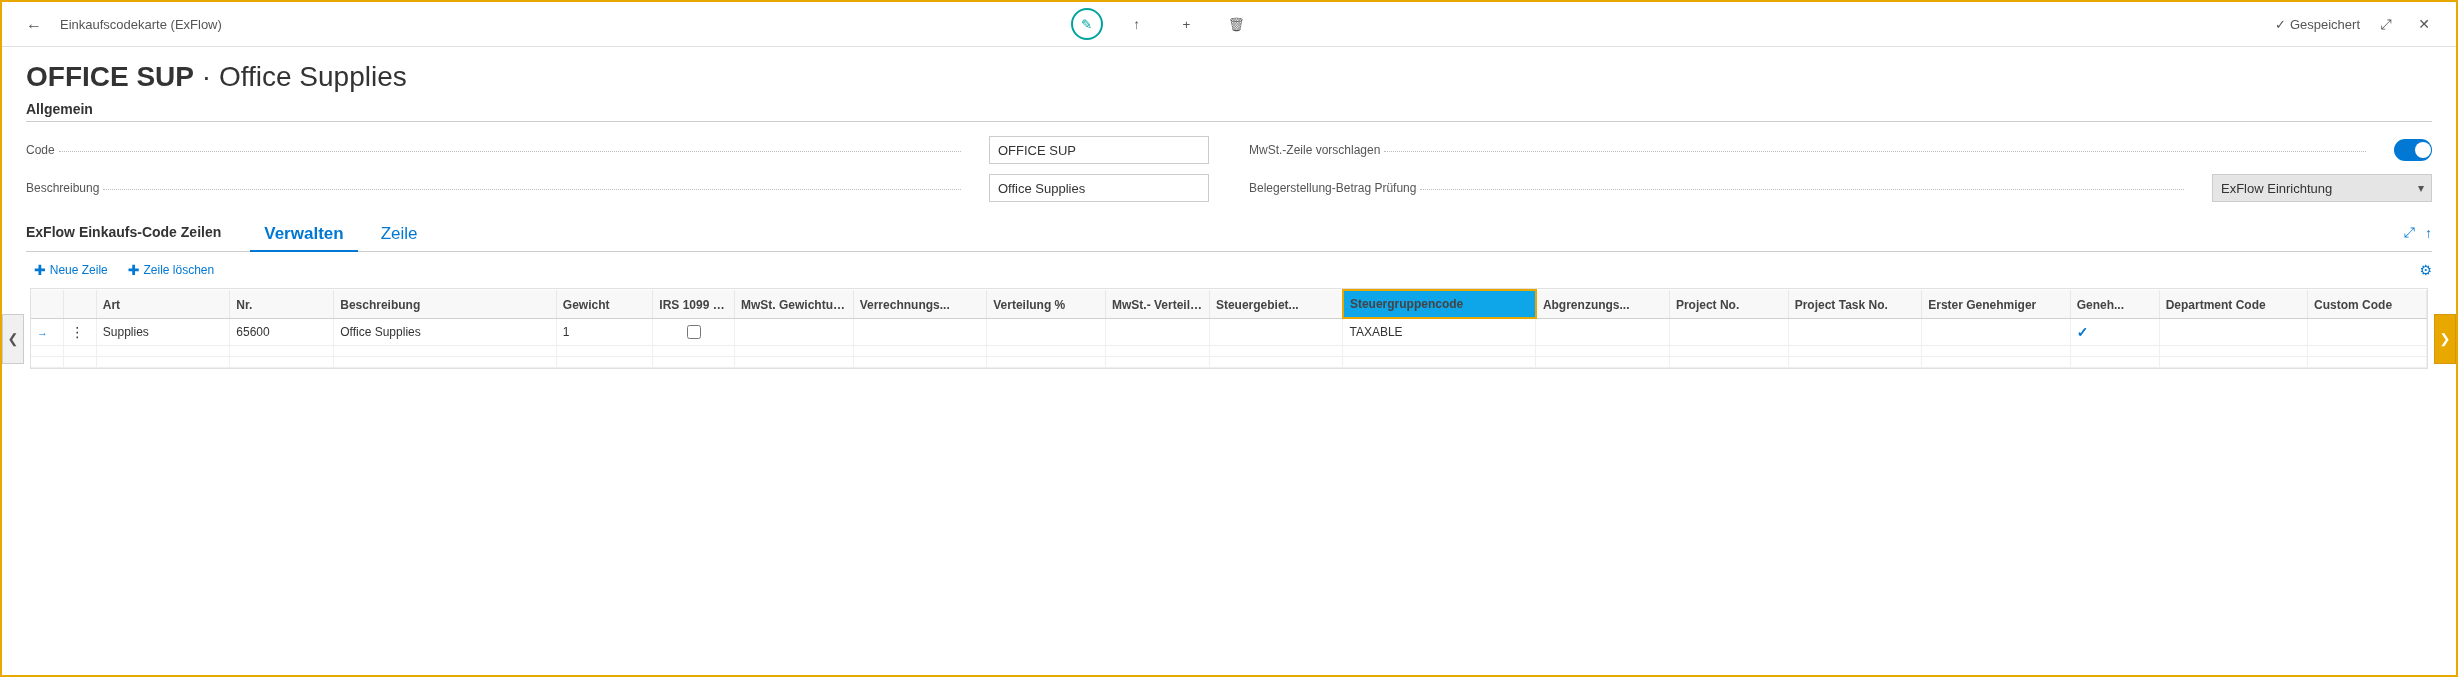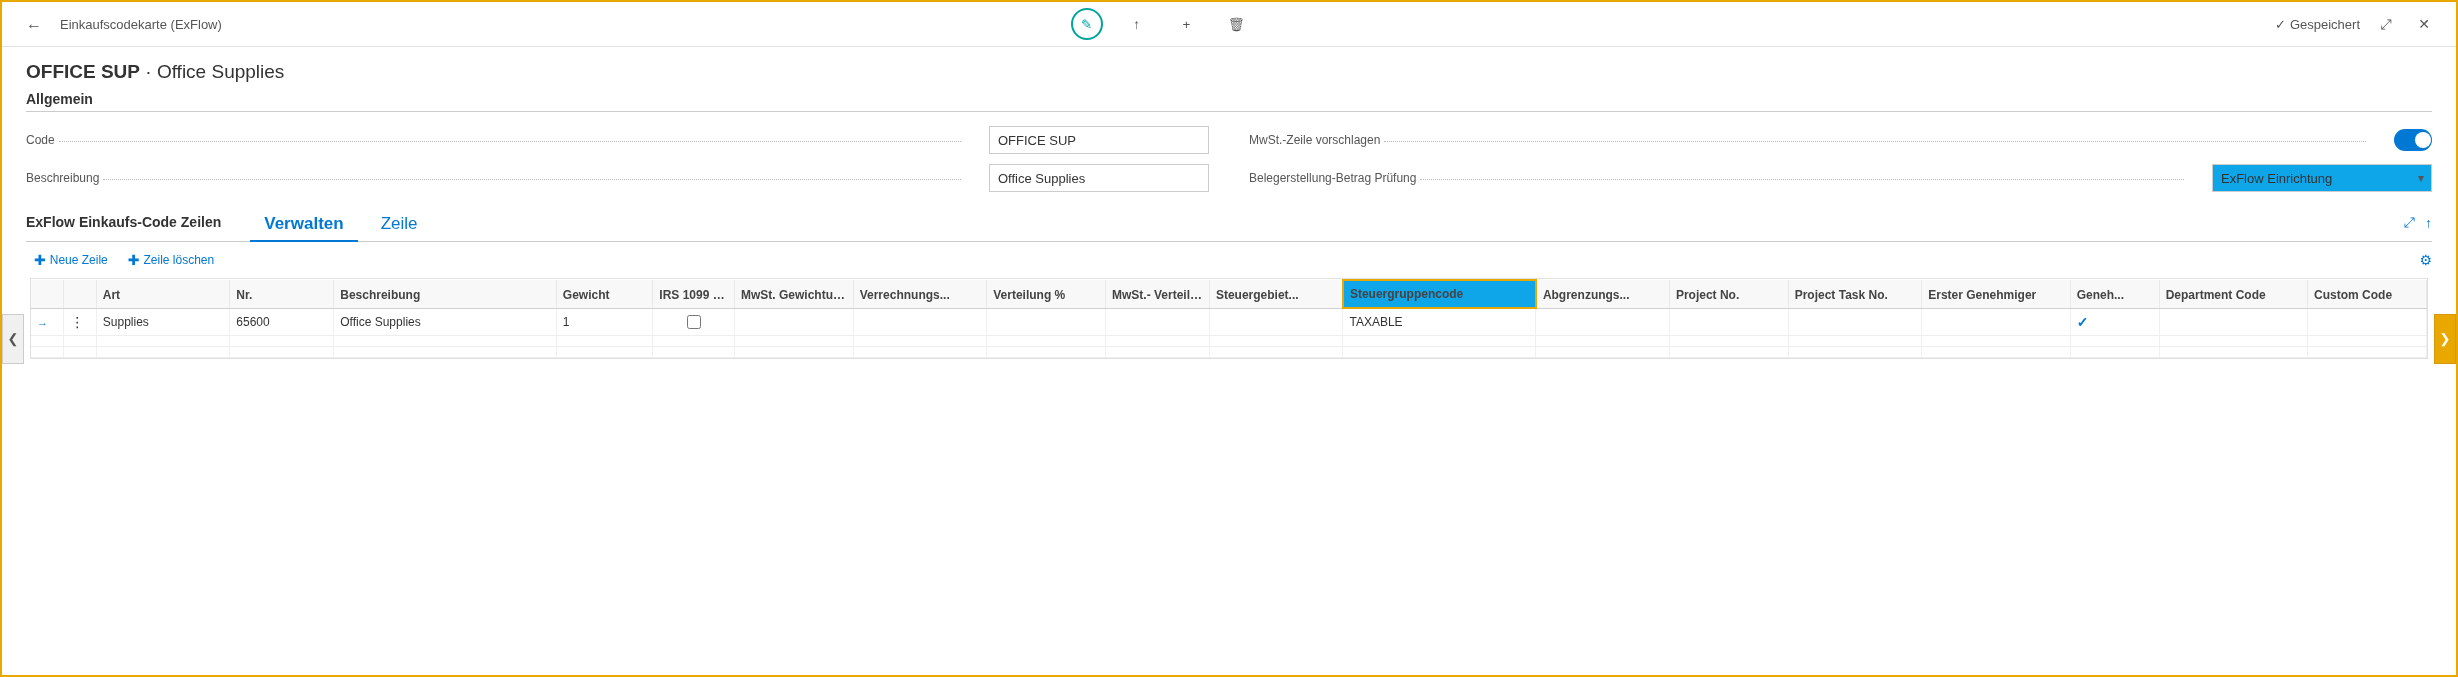--- a/index.html
+++ b/index.html
@@ -88,21 +88,21 @@
       font-size: 14px;
       width: 28px; height: 28px;
       display: flex; align-items: center; justify-content: center;
     }
 
     
     .page-title-area {
       padding: 14px 24px 8px 24px;
     }
     .page-title {
-      font-size: 19px;
+      font-size: 28px;
       font-weight: 300;
       color: #333;
     }
     .page-title strong {
       font-weight: 600;
     }
 
     
     .section {
       padding: 0 24px;
@@ -168,21 +168,21 @@
       display: flex;
       align-items: center;
     }
     .form-select {
       border: 1px solid #ccc;
       padding: 4px 30px 4px 8px;
       font-size: 13px;
       min-width: 220px;
       height: 28px;
       appearance: none;
-      background: #0ea5e9;
+      background: #e5e5e5;
       color: #333;
       cursor: pointer;
     }
     .select-arrow {
       position: absolute;
       right: 8px;
       pointer-events: none;
       color: #555;
       font-size: 12px;
     }

